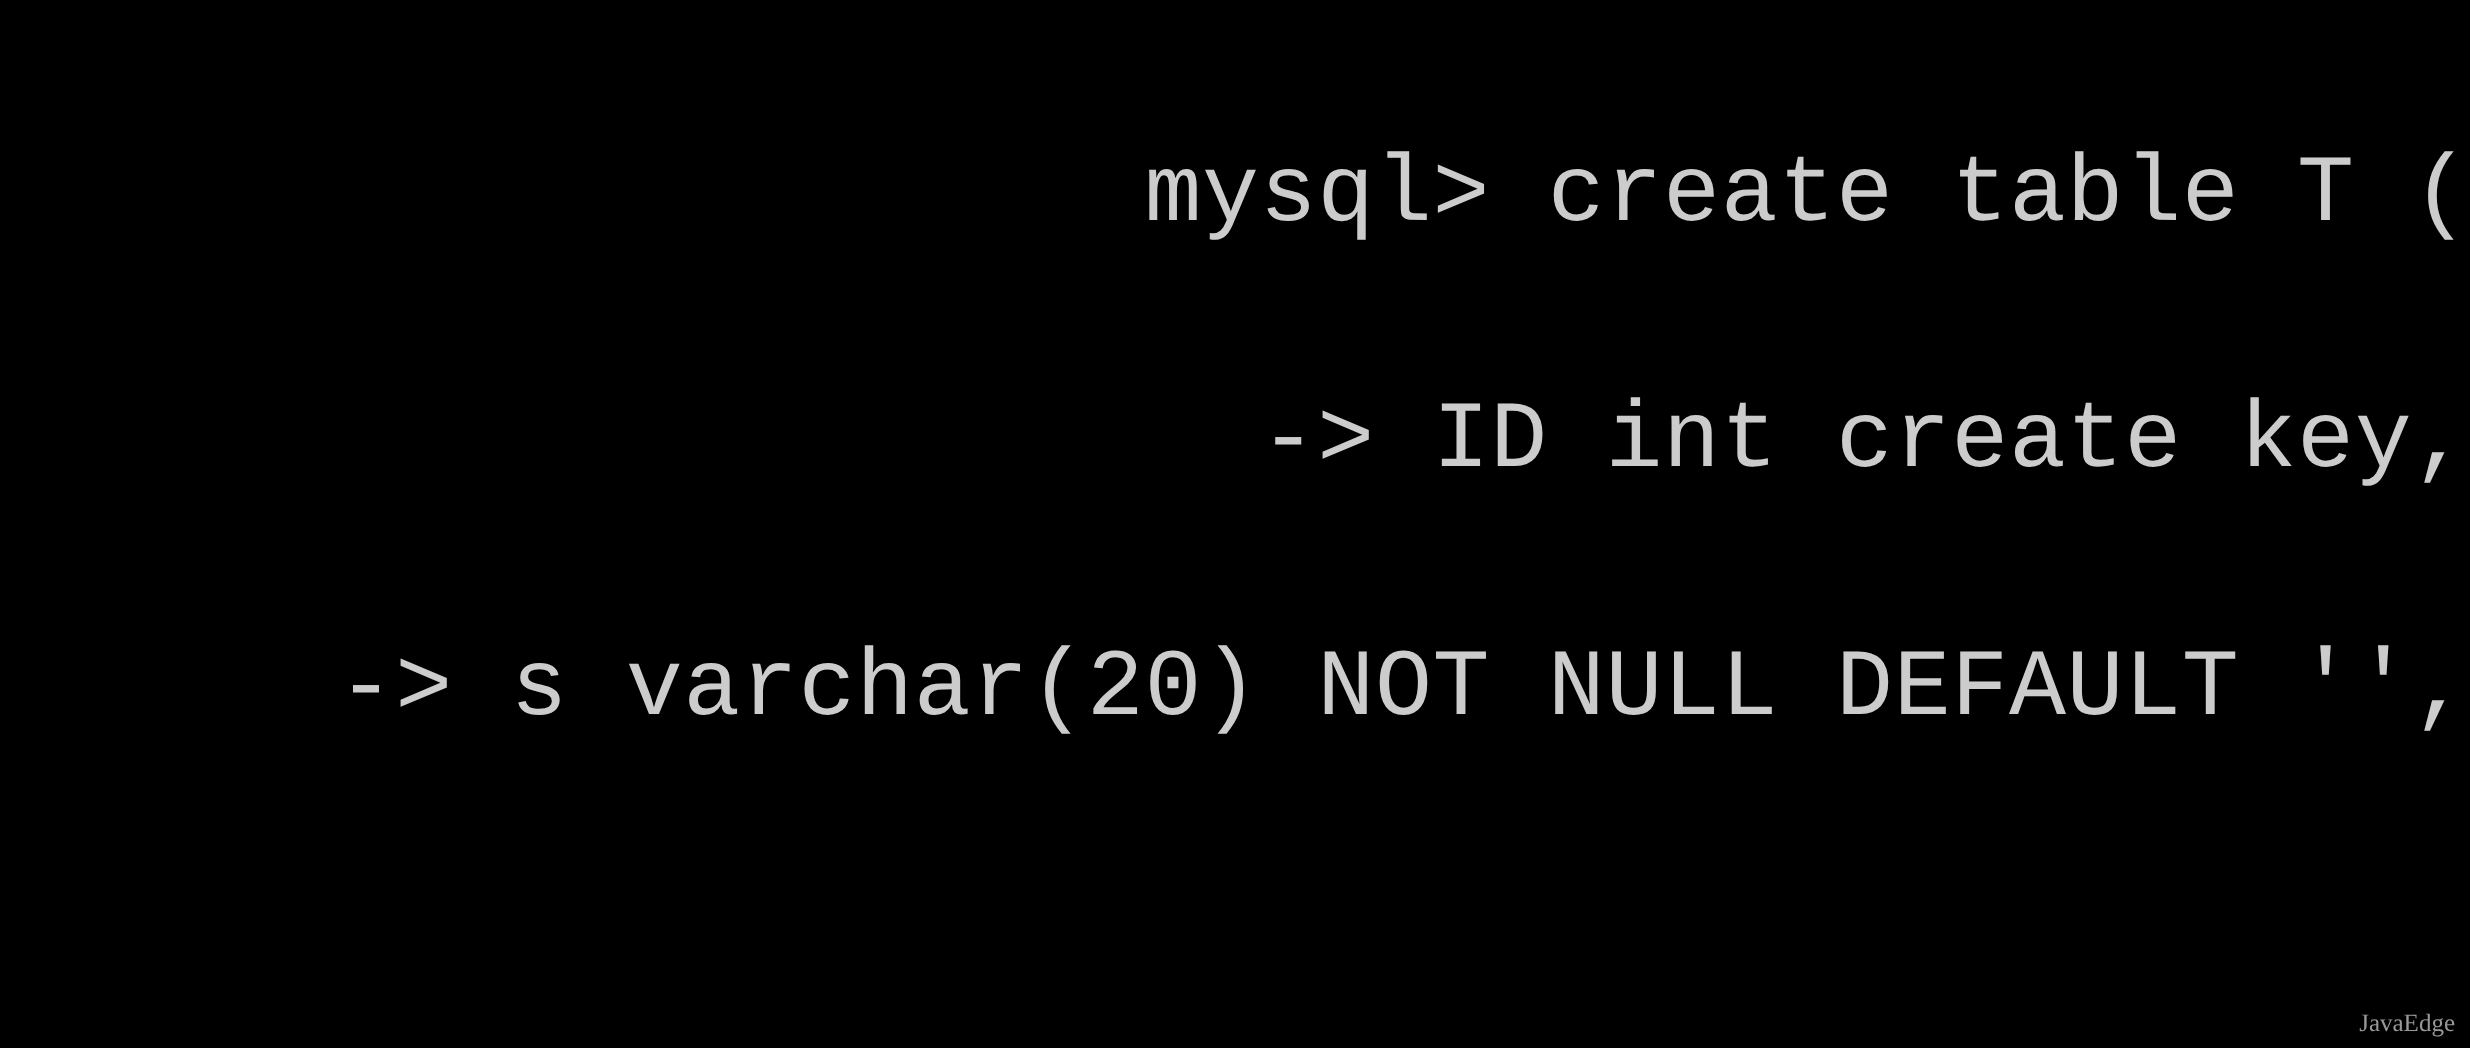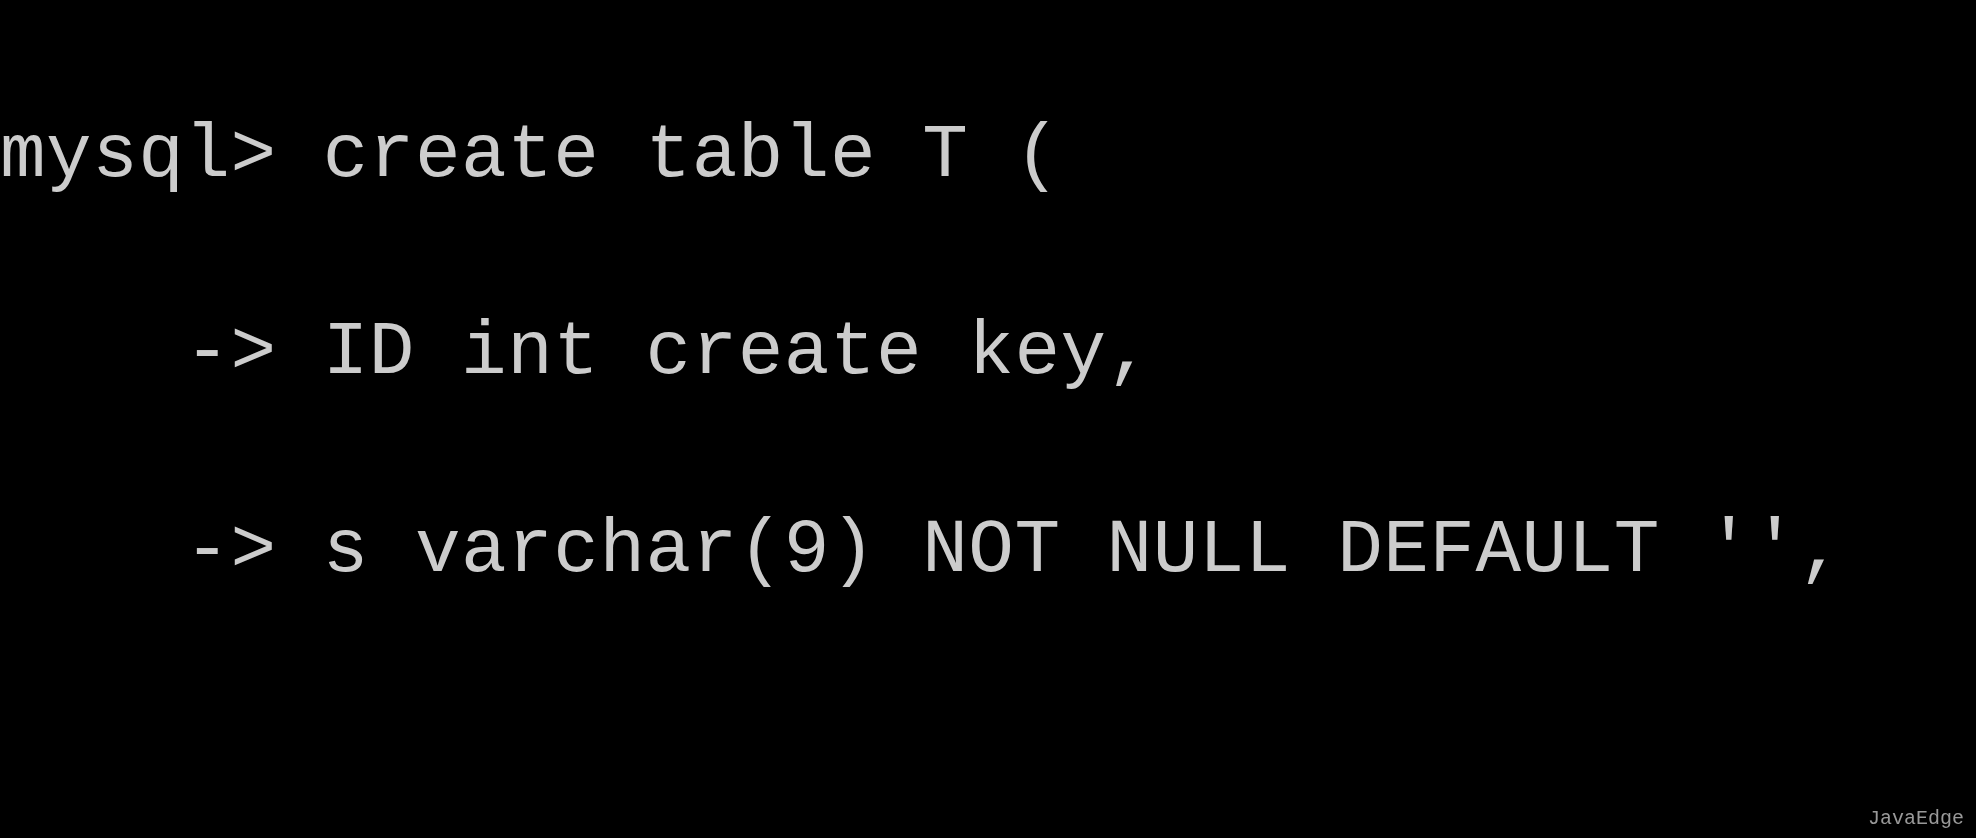--- a/index.html
+++ b/index.html
@@ -18,36 +18,37 @@
       position: relative;
       line-height: 1.3;
       padding-top: 8px;
     }
     .terminal {
       white-space: pre;
       letter-spacing: 0.5px;
     }
     .line {
       display: block;
+      text-align: right;
     }
     .watermark {
       position: absolute;
       bottom: 6px;
       right: 12px;
       font-size: 20px;
       color: #999999;
-      font-family: Liberation Mono, monospace;
+      font-family: Liberation Serif, serif;
       letter-spacing: 0;
     }
   </style>
 </head>
 <body>
 
 <div class="terminal">
 <span class="line"><span>mysql&gt; </span><span>create table T (</span></span>
 <span class="line"><span>    -&gt; </span><span>ID int create key,</span></span>
-<span class="line"><span>    -&gt; </span><span>s varchar(9) NOT NULL DEFAULT '',</span></span>
+<span class="line"><span>    -&gt; </span><span>s varchar(20) NOT NULL DEFAULT '',</span></span>
 
 
 
 </div>
 
 <div class="watermark">JavaEdge</div>
 
 </body></html>

